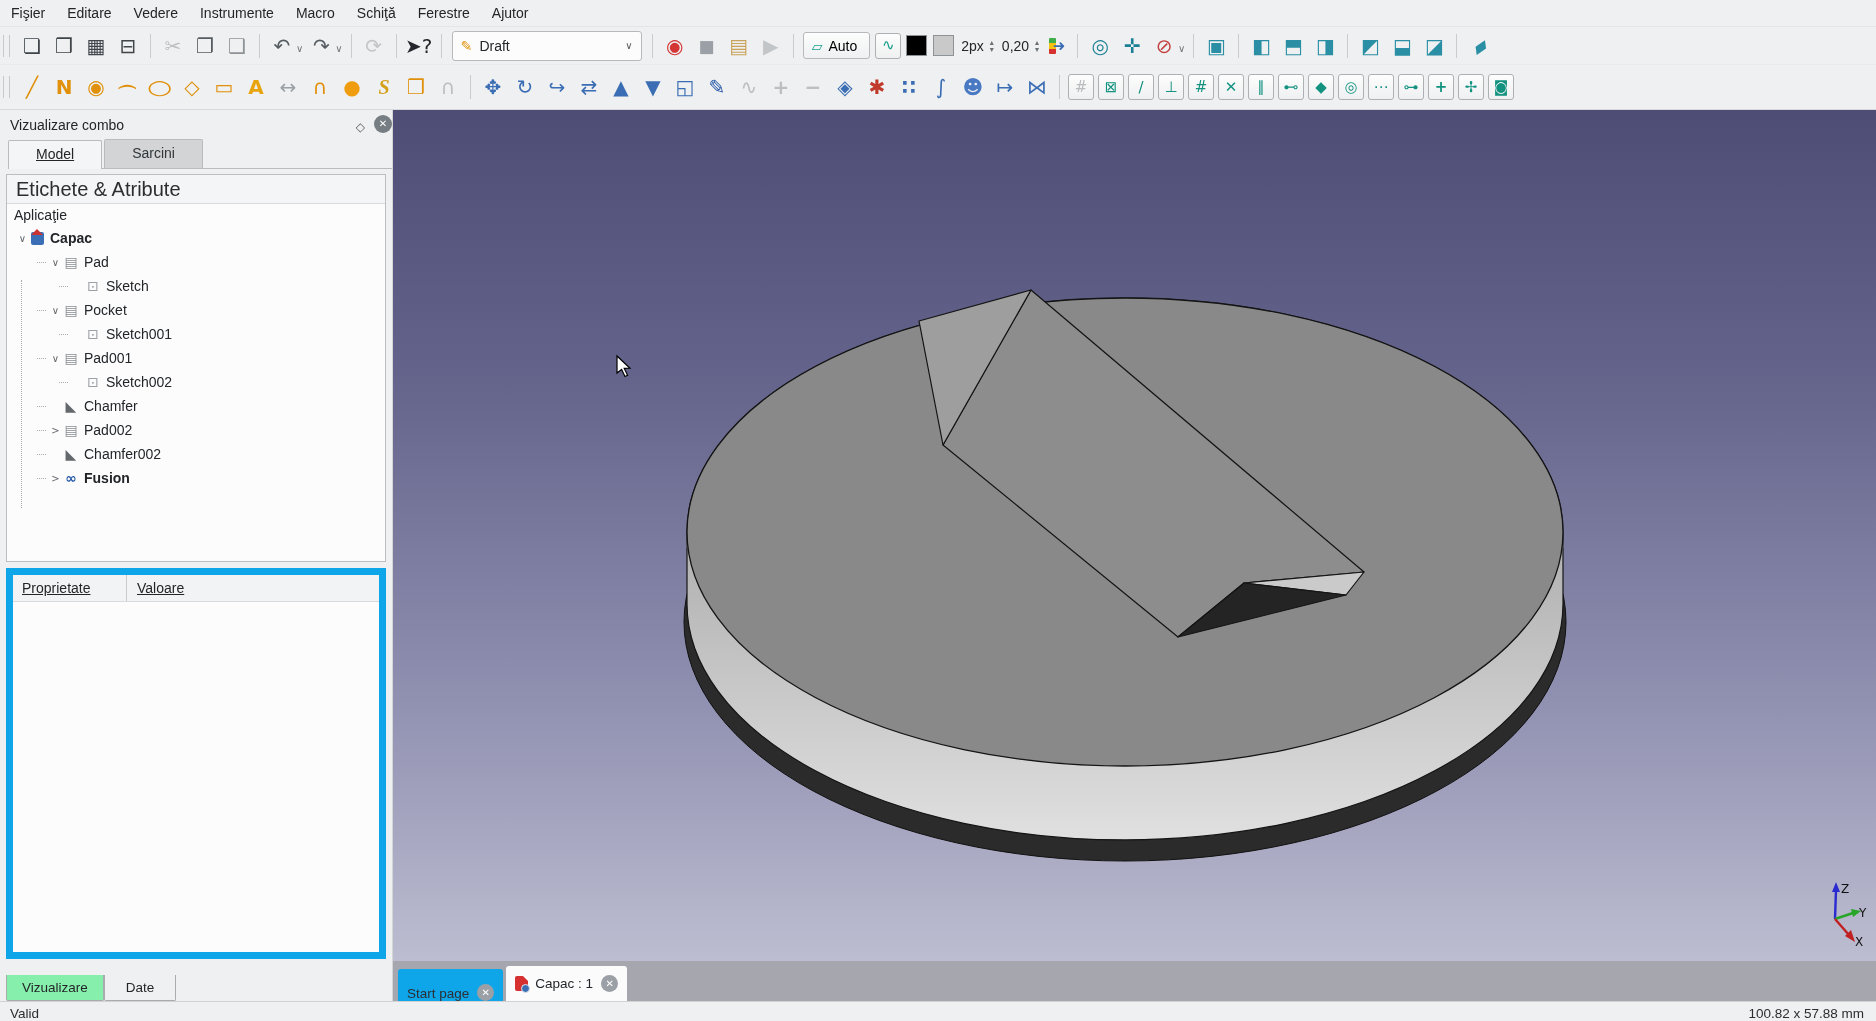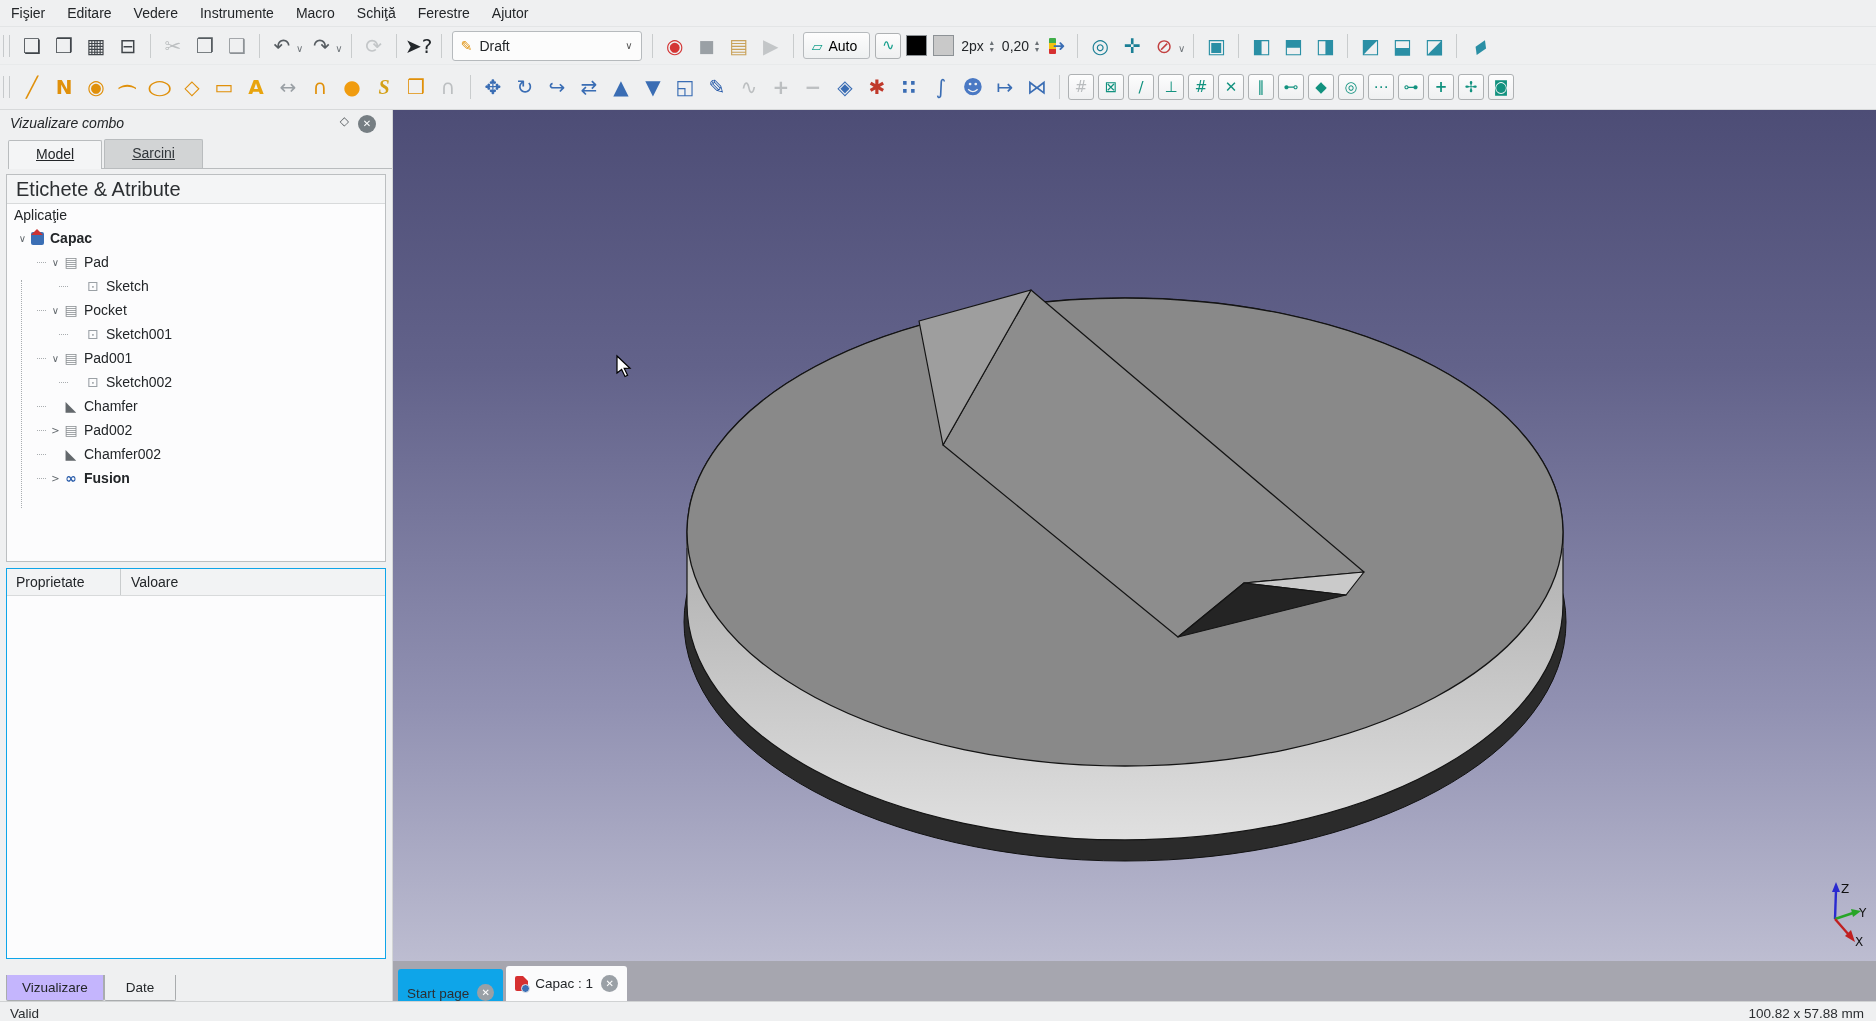--- a/index.html
+++ b/index.html
@@ -39,53 +39,53 @@
   .tb-spin{display:flex;align-items:center;margin:0 4px;font-size:14px;flex:none;}
   .tb-spin .arrows{display:flex;flex-direction:column;margin-left:6px;color:#6a7075;font-size:8px;line-height:7px;}
   .tb-apply{width:28px;height:26px;border:none;background:transparent;display:flex;align-items:center;justify-content:center;padding:0;flex:none;}
   .tb-apply .bars{width:7px;height:16px;background:linear-gradient(#3fae49 33%,#f5c211 33% 66%,#d63031 66%);margin-right:-3px;border-radius:1px;}
   .tb-apply .ar{font-family:"DejaVu Sans",sans-serif;color:#3a6db4;font-size:15px;}
 
   
   #main{display:flex;height:891px;flex:none;}
   #left-panel{width:392px;flex:none;background:#eff0f1;border-right:1px solid #d3d5d6;
     display:flex;flex-direction:column;padding:2px 0 0 0;}
-  #combo-title{display:flex;align-items:flex-start;padding:3px 16px 3px 10px;font-size:14px;font-style:italic;}
+  #combo-title{display:flex;align-items:flex-end;padding:3px 0 3px 10px;font-size:14px;}
   #combo-title .t{flex:1;}
   .float-ic{color:#5b6064;font-size:12px;margin-right:9px;}
   .close-ic{width:18px;height:18px;border-radius:50%;background:#767e83;color:#fff;font-size:10px;
     display:flex;align-items:center;justify-content:center;font-weight:bold;}
   #panel-tabs{display:flex;margin:3px 0 0 8px;border-bottom:1px solid #b9bcbe;height:29px;}
   .ptab{font-size:14px;padding:5px 27px;border:1px solid #b9bcbe;border-bottom:none;margin-right:2px;
     border-radius:2px 2px 0 0;}
   .ptab.active{background:#f4f5f6;position:relative;top:1px;text-decoration:underline;}
-  .ptab.inactive{background:#d2d4d5;color:#31363a;text-decoration:underline;}
+  .ptab.inactive{background:#d2d4d5;color:#31363a;}
   #tree-frame{margin:5px 6px 0 6px;height:386px;flex:none;background:#fcfcfd;border:1px solid #bcbfc1;
     display:flex;flex-direction:column;overflow:hidden;}
   #tree-header{height:28px;flex:none;background:#f4f5f6;border-bottom:1px solid #d8dadb;
     font-size:20px;display:flex;align-items:center;padding-left:9px;color:#2b2e31;}
   #tree-body{position:relative;flex:1;font-size:14px;}
   #app-label{height:22px;display:flex;align-items:center;padding-left:7px;}
   .trow{height:24px;display:flex;align-items:center;}
   .trow .exp{width:15px;color:#62686d;font-size:10px;text-align:center;flex:none;font-family:"DejaVu Sans",sans-serif;}
   .trow .tick{width:9px;border-top:1px dotted #a9adb0;margin-right:2px;flex:none;}
   .trow .lbl{margin-left:5px;white-space:nowrap;}
   .trow.bold .lbl{font-weight:bold;}
   .tic{font-family:"DejaVu Sans",sans-serif;font-size:14px;width:16px;text-align:center;flex:none;}
   .ic-doc{display:inline-block;width:13px;height:13px;background:#3b6fb5;border-radius:2px 2px 2px 2px;position:relative;flex:none;margin:0 1px;}
   .ic-doc::before{content:"";position:absolute;left:0px;top:-3px;border-left:6px solid transparent;
     border-right:6px solid transparent;border-bottom:6px solid #cc3333;}
   #vguide{position:absolute;left:14px;top:76px;height:228px;border-left:1px dotted #a9adb0;}
-  #props-frame{margin:6px 6px 12px 6px;flex:1;background:#fcfcfd;border:1px solid #0ea5e9;display:flex;flex-direction:column;}
+  #props-frame{margin:6px 6px 12px 6px;flex:1;background:#fcfcfd;border:7px solid #0ea5e9;display:flex;flex-direction:column;text-decoration:underline;}
   #props-header{height:26px;flex:none;display:flex;border-bottom:1px solid #d8dadb;background:#f2f3f4;font-size:14px;align-items:center;}
   #props-header .c1{width:104px;padding-left:9px;border-right:1px solid #c9cccd;height:100%;display:flex;align-items:center;}
   #props-header .c2{padding-left:10px;}
   #panel-bottom-tabs{height:30px;flex:none;display:flex;align-items:flex-end;padding-left:6px;}
   .btab{font-size:13.5px;border:1px solid #a9acae;padding:5px 15px;border-radius:0 0 2px 2px;border-top:none;}
-  .btab.active{background:#c4b5fd;}
+  .btab.active{background:#86efac;}
   .btab.inactive{background:#eff0f1;padding:5px 21px;}
 
   
   #viewport-col{flex:1;display:flex;flex-direction:column;}
   #viewport{position:relative;height:851px;flex:none;
     background:linear-gradient(#4d4d76 0%, #62628a 30%, #9191b2 70%, #bdbdd1 100%);}
   #viewport svg{position:absolute;inset:0;}
   #mdi-bar{height:40px;flex:none;background:#a6a6af;display:flex;align-items:flex-end;padding-left:5px;}
   .mtab{height:32px;display:flex;align-items:center;padding:0 9px;border-radius:3px 3px 0 0;
     font-size:13.5px;margin-right:3px;}

